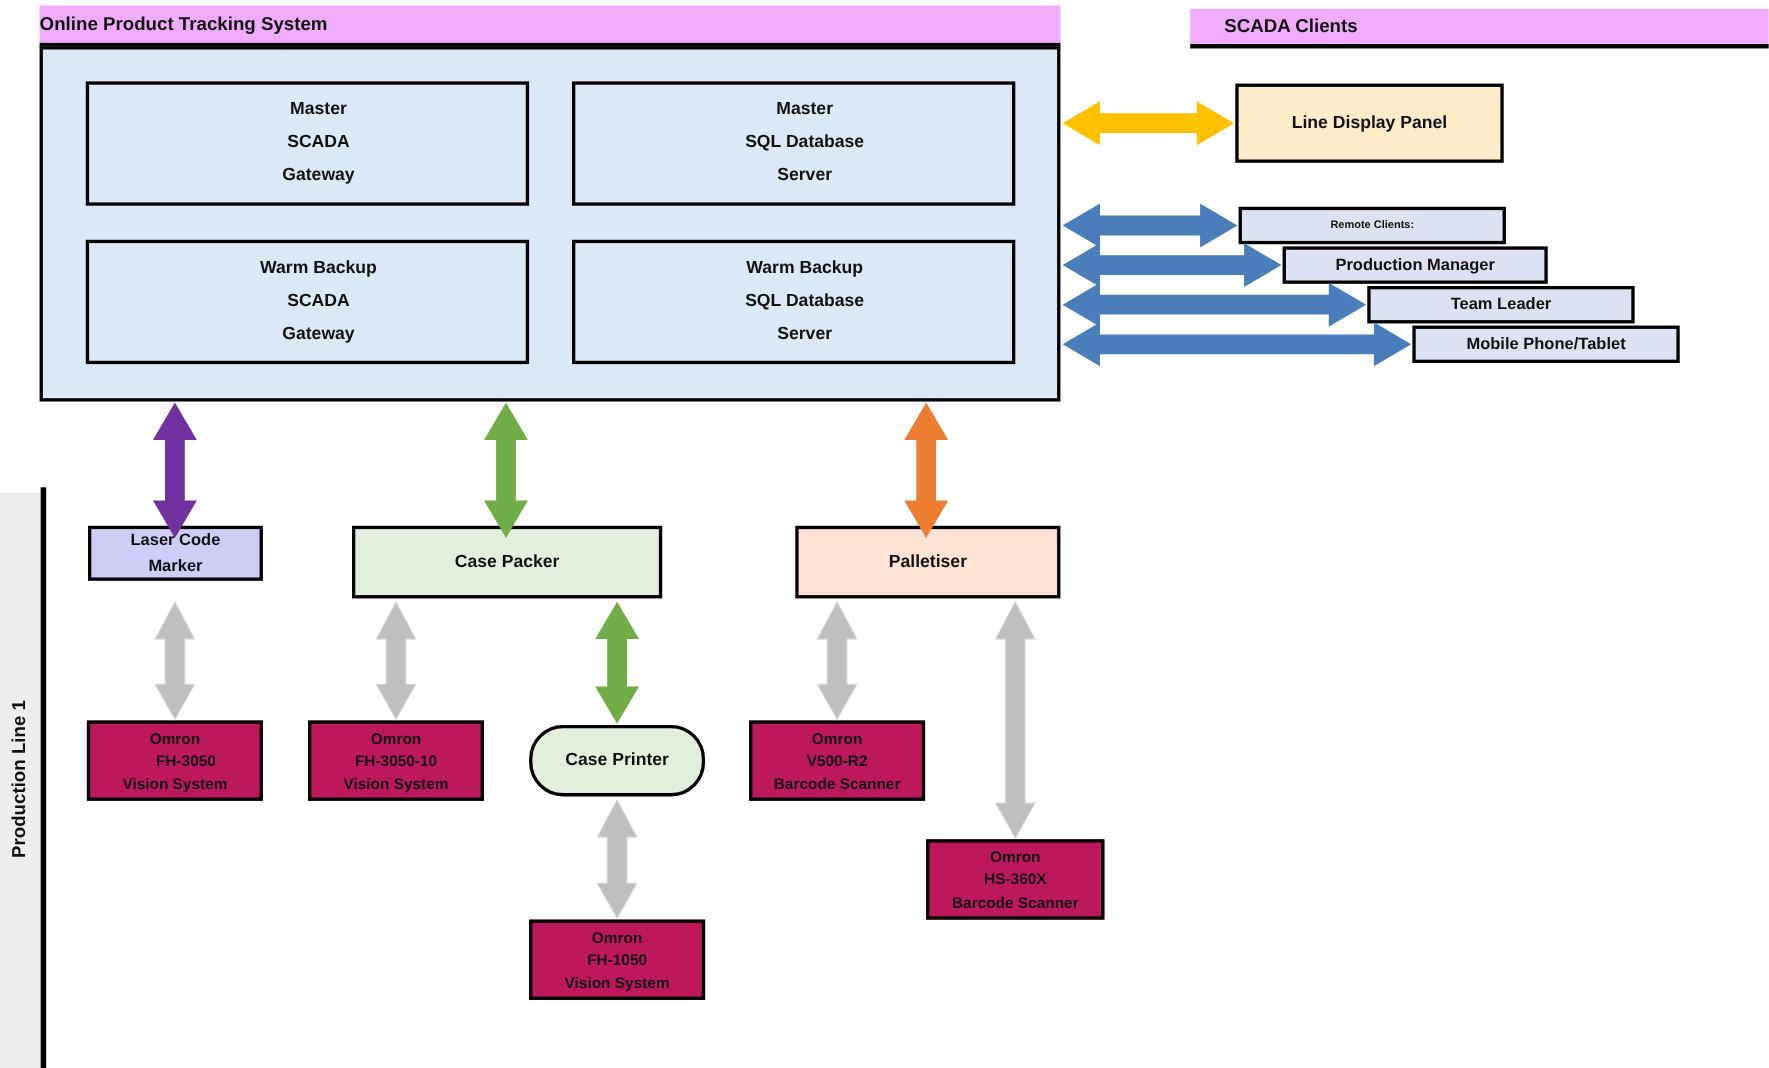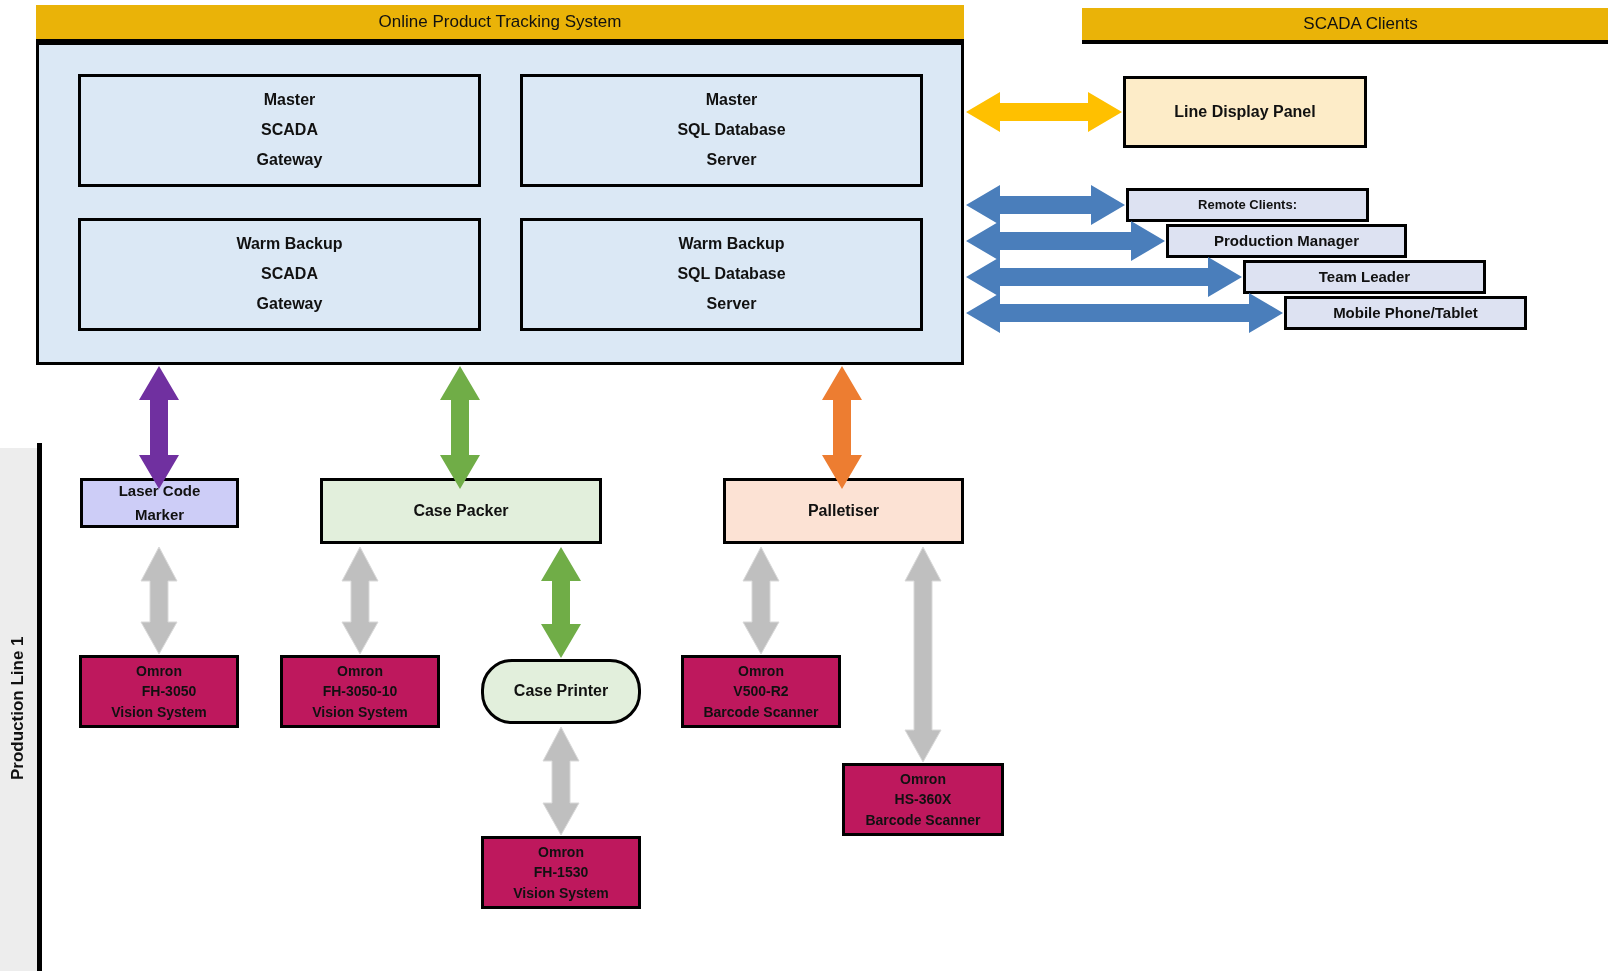--- a/index.html
+++ b/index.html
@@ -21,24 +21,24 @@
     text-align: center;
     font-weight: bold;
     color: #111111;
     line-height: 1.18;
   }
   .box .ln { display: block; width: 100%; }
 
   
   .hdr-bar {
     position: absolute;
-    background: #eab308;
+    background: #f0abfc;
     border-bottom: 4px solid #000;
-    display: flex; align-items: center; justify-content: center;
-    font-weight: normal; color: #111;
+    display: flex; align-items: center; 
+    font-weight: bold; color: #111;
   }
 
   
   .panel-outer {
     position: absolute;
     background: #dbe8f5;
     border: 3px solid #000;
   }
 
   
@@ -114,21 +114,21 @@
   </div>
 
   <div class="hdr-bar" style="left:1082px; top:8px; width:526px; height:36px; font-size:17px;padding-left:31px;">
     <span>SCADA Clients</span>
   </div>
 
   <div class="box f-cream" style="left:1123px; top:76px; width:244px; height:72px; font-size:16px;">
     <span class="ln">Line Display Panel</span>
   </div>
 
-  <div class="box f-periwin" style="left:1126px; top:188px; width:243px; height:34px; font-size:13px;">
+  <div class="box f-periwin" style="left:1126px; top:188px; width:243px; height:34px; font-size:10px;">
     <span class="ln">Remote Clients:</span>
   </div>
   <div class="box f-periwin" style="left:1166px; top:224px; width:241px; height:34px; font-size:15px;">
     <span class="ln">Production Manager</span>
   </div>
   <div class="box f-periwin" style="left:1243px; top:260px; width:243px; height:34px; font-size:15px;">
     <span class="ln">Team Leader</span>
   </div>
   <div class="box f-periwin" style="left:1284px; top:296px; width:243px; height:34px; font-size:15px;">
     <span class="ln">Mobile Phone/Tablet</span>
@@ -170,21 +170,21 @@
   </div>
 
   <div class="box f-grey" style="left:842px; top:763px; width:162px; height:73px; font-size:14px;">
     <span class="ln" style="margin-bottom:4px;">Omron</span>
     <span class="ln" style="margin-bottom:4px;">HS-360X</span>
     <span class="ln">Barcode Scanner</span>
   </div>
 
   <div class="box f-grey" style="left:481px; top:836px; width:160px; height:73px; font-size:14px;">
     <span class="ln" style="margin-bottom:4px;">Omron</span>
-    <span class="ln" style="margin-bottom:4px;">FH-1530</span>
+    <span class="ln" style="margin-bottom:4px;">FH-1050</span>
     <span class="ln">Vision System</span>
   </div>
 
   <svg id="arrows" viewBox="0 0 1608 971">
     <defs></defs>
 
     <g>
       <polygon fill="#ffc000" points="966,112 1000,92 1000,103 1088,103 1088,92 1122,112 1088,132 1088,121 1000,121 1000,132"></polygon>
     </g>
 

